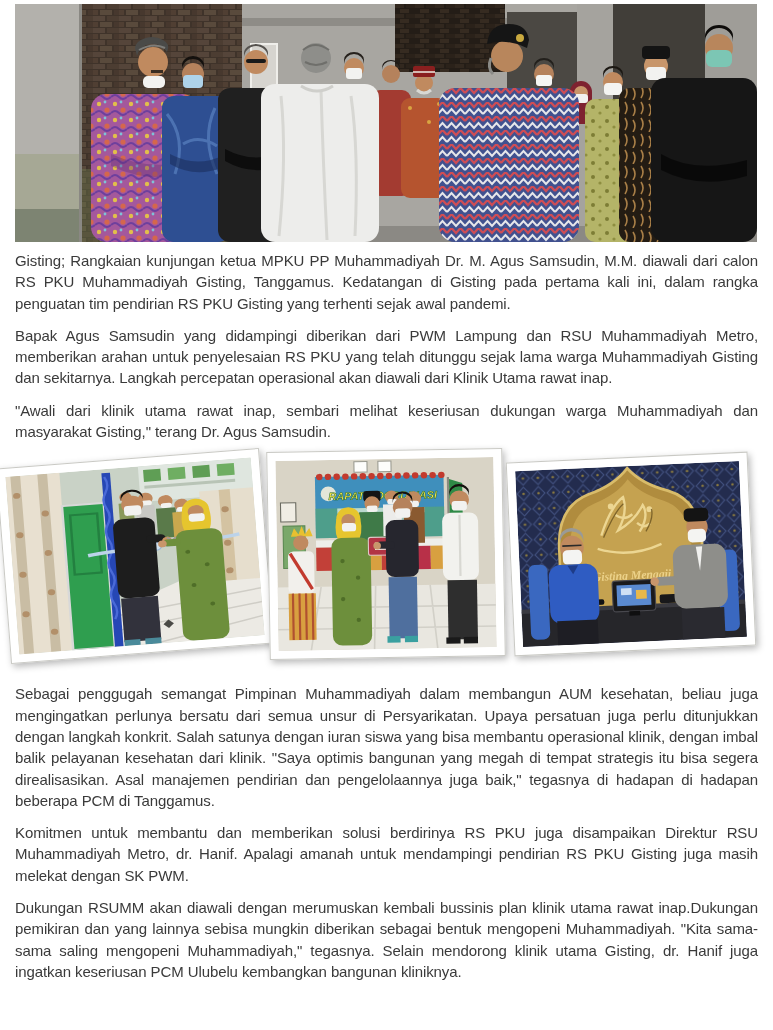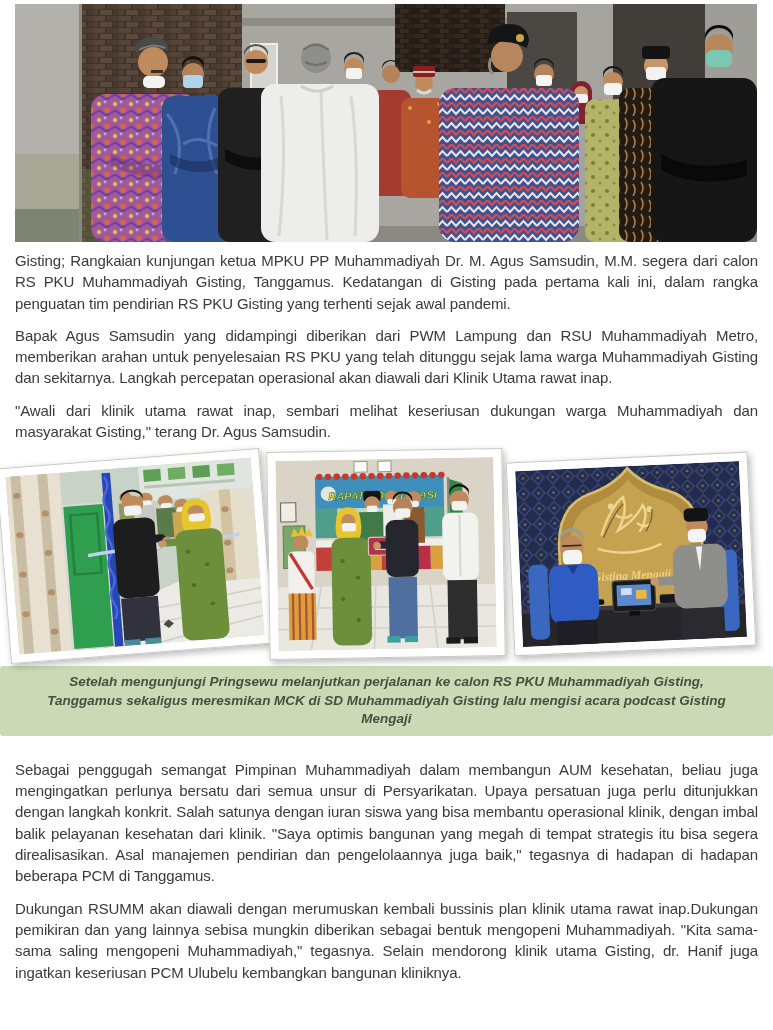--- a/index.html
+++ b/index.html
@@ -184,21 +184,21 @@
           <circle cx="704" cy="44" r="14" fill="#b8865c"></circle>
           <path d="M690,38 a14,14 0 0 1 28,0 l0,-6 a14,11 0 0 0 -28,0 z" fill="#0e0c0a"></path>
           <rect x="691" y="46" width="26" height="17" rx="6" fill="#7cc6b4"></rect>
           <rect x="636" y="74" width="106" height="164" rx="14" fill="#161616"></rect>
           <path d="M646,150 q34,20 86,6 l0,16 q-48,14 -86,-6 z" fill="#000000" opacity="0.55"></path>
         </g>
       </g>
     </svg>
   </figure>
 
-  <p class="bodytext">Gisting; Rangkaian kunjungan ketua MPKU PP Muhammadiyah Dr. M. Agus Samsudin, M.M. segera dari calon RS PKU Muhammadiyah Gisting, Tanggamus. Kedatangan di Gisting pada pertama kali ini, dalam rangka penguatan tim pendirian RS PKU Gisting yang terhenti sejak awal pandemi.</p>
+  <p class="bodytext">Gisting; Rangkaian kunjungan ketua MPKU PP Muhammadiyah Dr. M. Agus Samsudin, M.M. diawali dari calon RS PKU Muhammadiyah Gisting, Tanggamus. Kedatangan di Gisting pada pertama kali ini, dalam rangka penguatan tim pendirian RS PKU Gisting yang terhenti sejak awal pandemi.</p>
   <p class="bodytext">Bapak Agus Samsudin yang didampingi diberikan dari PWM Lampung dan RSU Muhammadiyah Metro, memberikan arahan untuk penyelesaian RS PKU yang telah ditunggu sejak lama warga Muhammadiyah Gisting dan sekitarnya. Langkah percepatan operasional akan diawali dari Klinik Utama rawat inap.</p>
   <p class="bodytext">"Awali dari klinik utama rawat inap, sembari melihat keseriusan dukungan warga Muhammadiyah dan masyarakat Gisting," terang Dr. Agus Samsudin.</p>
 
   <div class="gallery">
 
     <figure class="polaroid ph1" style="margin:0;">
       <svg viewBox="0 0 200 180" preserveAspectRatio="none">
         <rect width="200" height="180" fill="#c9d2c6"></rect>
         <g>
           <rect x="108" y="0" width="92" height="36" fill="#dfe6df"></rect>
@@ -457,20 +457,18 @@
           <rect x="144" y="74" width="50" height="58" rx="11" fill="#8e8e8a"></rect>
           <path d="M166,76 l6,0 l-3,22 z" fill="#f0f0ee"></path>
           <rect x="126" y="102" width="22" height="8" rx="4" fill="#8e8e8a"></rect>
           <circle cx="126" cy="106" r="4" fill="#c8966b"></circle>
           <rect x="150" y="132" width="40" height="28" fill="#2a2a30"></rect>
         </g>
       </svg>
     </figure>
   </div>
 
-  <div class="captionbar">
-    <p>Setelah mengunjungi Pringsewu melanjutkan perjalanan ke calon RS PKU Muhammadiyah Gisting, Tanggamus sekaligus meresmikan MCK di SD Muhammadiyah Gisting lalu mengisi acara podcast Gisting Mengaji</p>
-  </div>
 
   <p class="bodytext p4">Sebagai penggugah semangat Pimpinan Muhammadiyah dalam membangun AUM kesehatan, beliau juga mengingatkan perlunya bersatu dari semua unsur di Persyarikatan. Upaya persatuan juga perlu ditunjukkan dengan langkah konkrit. Salah satunya dengan iuran siswa yang bisa membantu operasional klinik, dengan imbal balik pelayanan kesehatan dari klinik. "Saya optimis bangunan yang megah di tempat strategis itu bisa segera direalisasikan. Asal manajemen pendirian dan pengelolaannya juga baik," tegasnya di hadapan di hadapan beberapa PCM di Tanggamus.</p>
+  <p class="bodytext">Komitmen untuk membantu dan memberikan solusi berdirinya RS PKU juga disampaikan Direktur RSU Muhammadiyah Metro, dr. Hanif. Apalagi amanah untuk mendampingi pendirian RS PKU Gisting juga masih melekat dengan SK PWM.</p>
   <p class="bodytext">Dukungan RSUMM akan diawali dengan merumuskan kembali bussinis plan klinik utama rawat inap.Dukungan pemikiran dan yang lainnya sebisa mungkin diberikan sebagai bentuk mengopeni Muhammadiyah. "Kita sama-sama saling mengopeni Muhammadiyah," tegasnya. Selain mendorong klinik utama Gisting, dr. Hanif juga ingatkan keseriusan PCM Ulubelu kembangkan bangunan kliniknya.</p>
 
 </div>
 
 </body></html>

